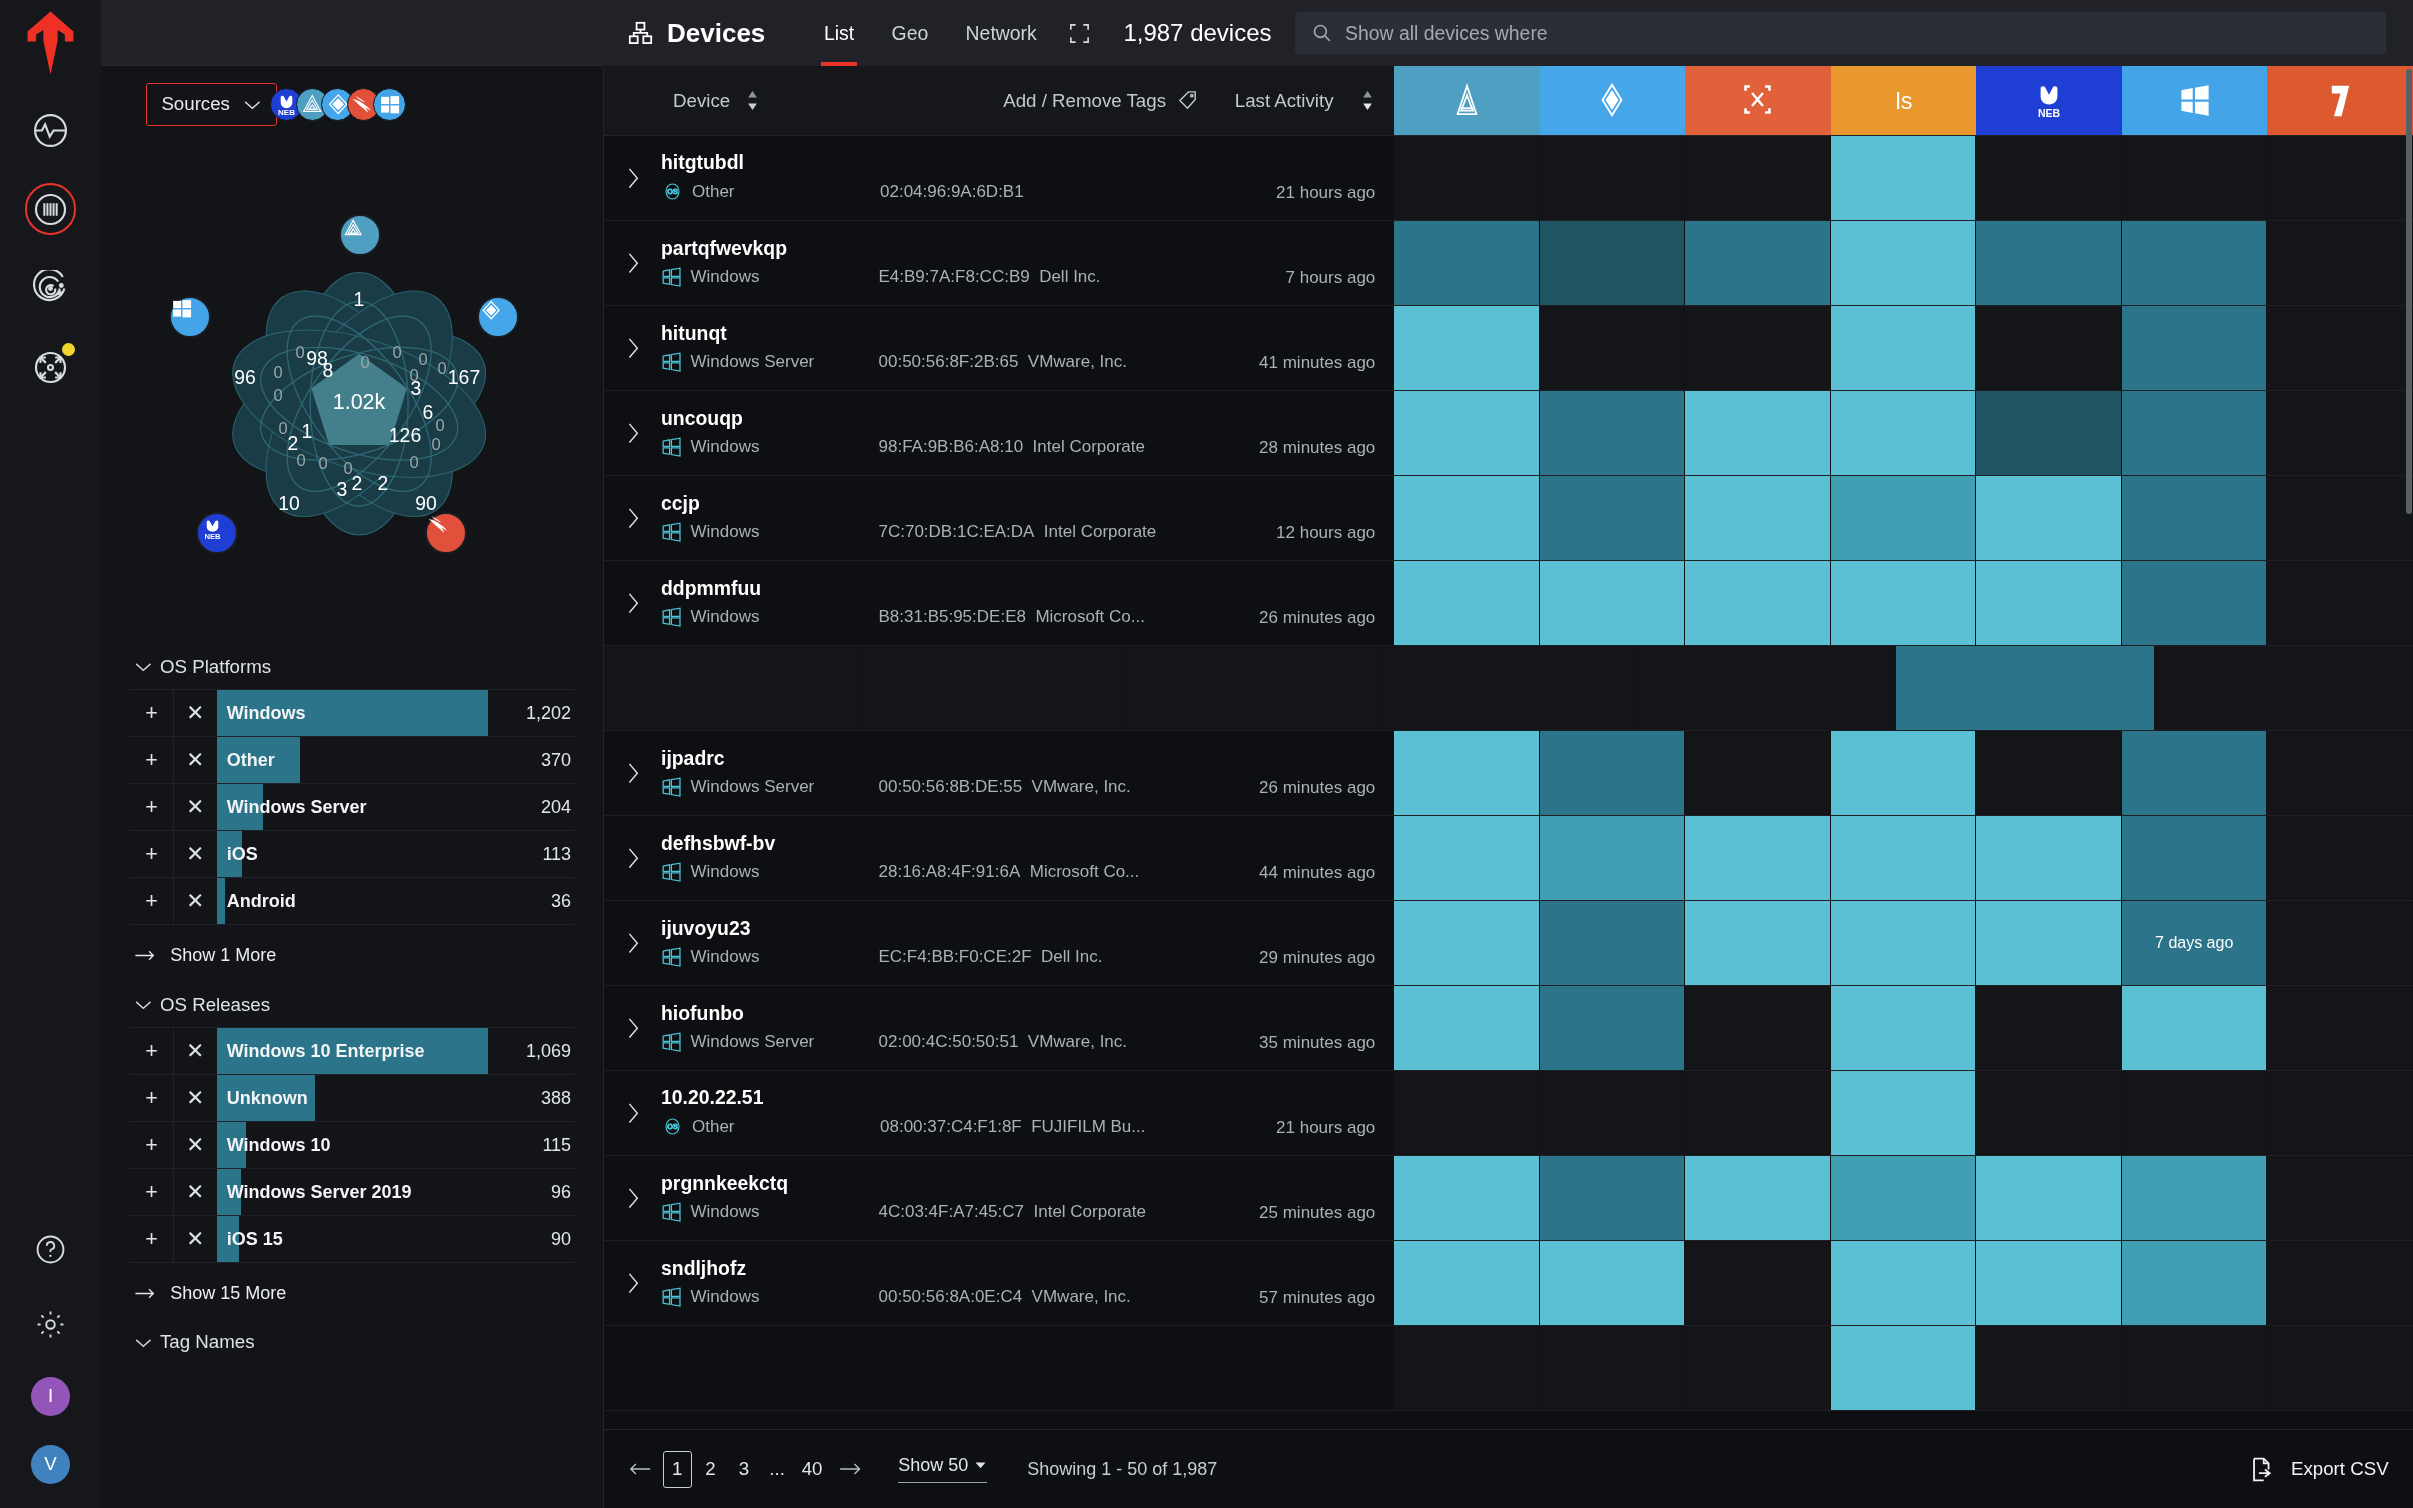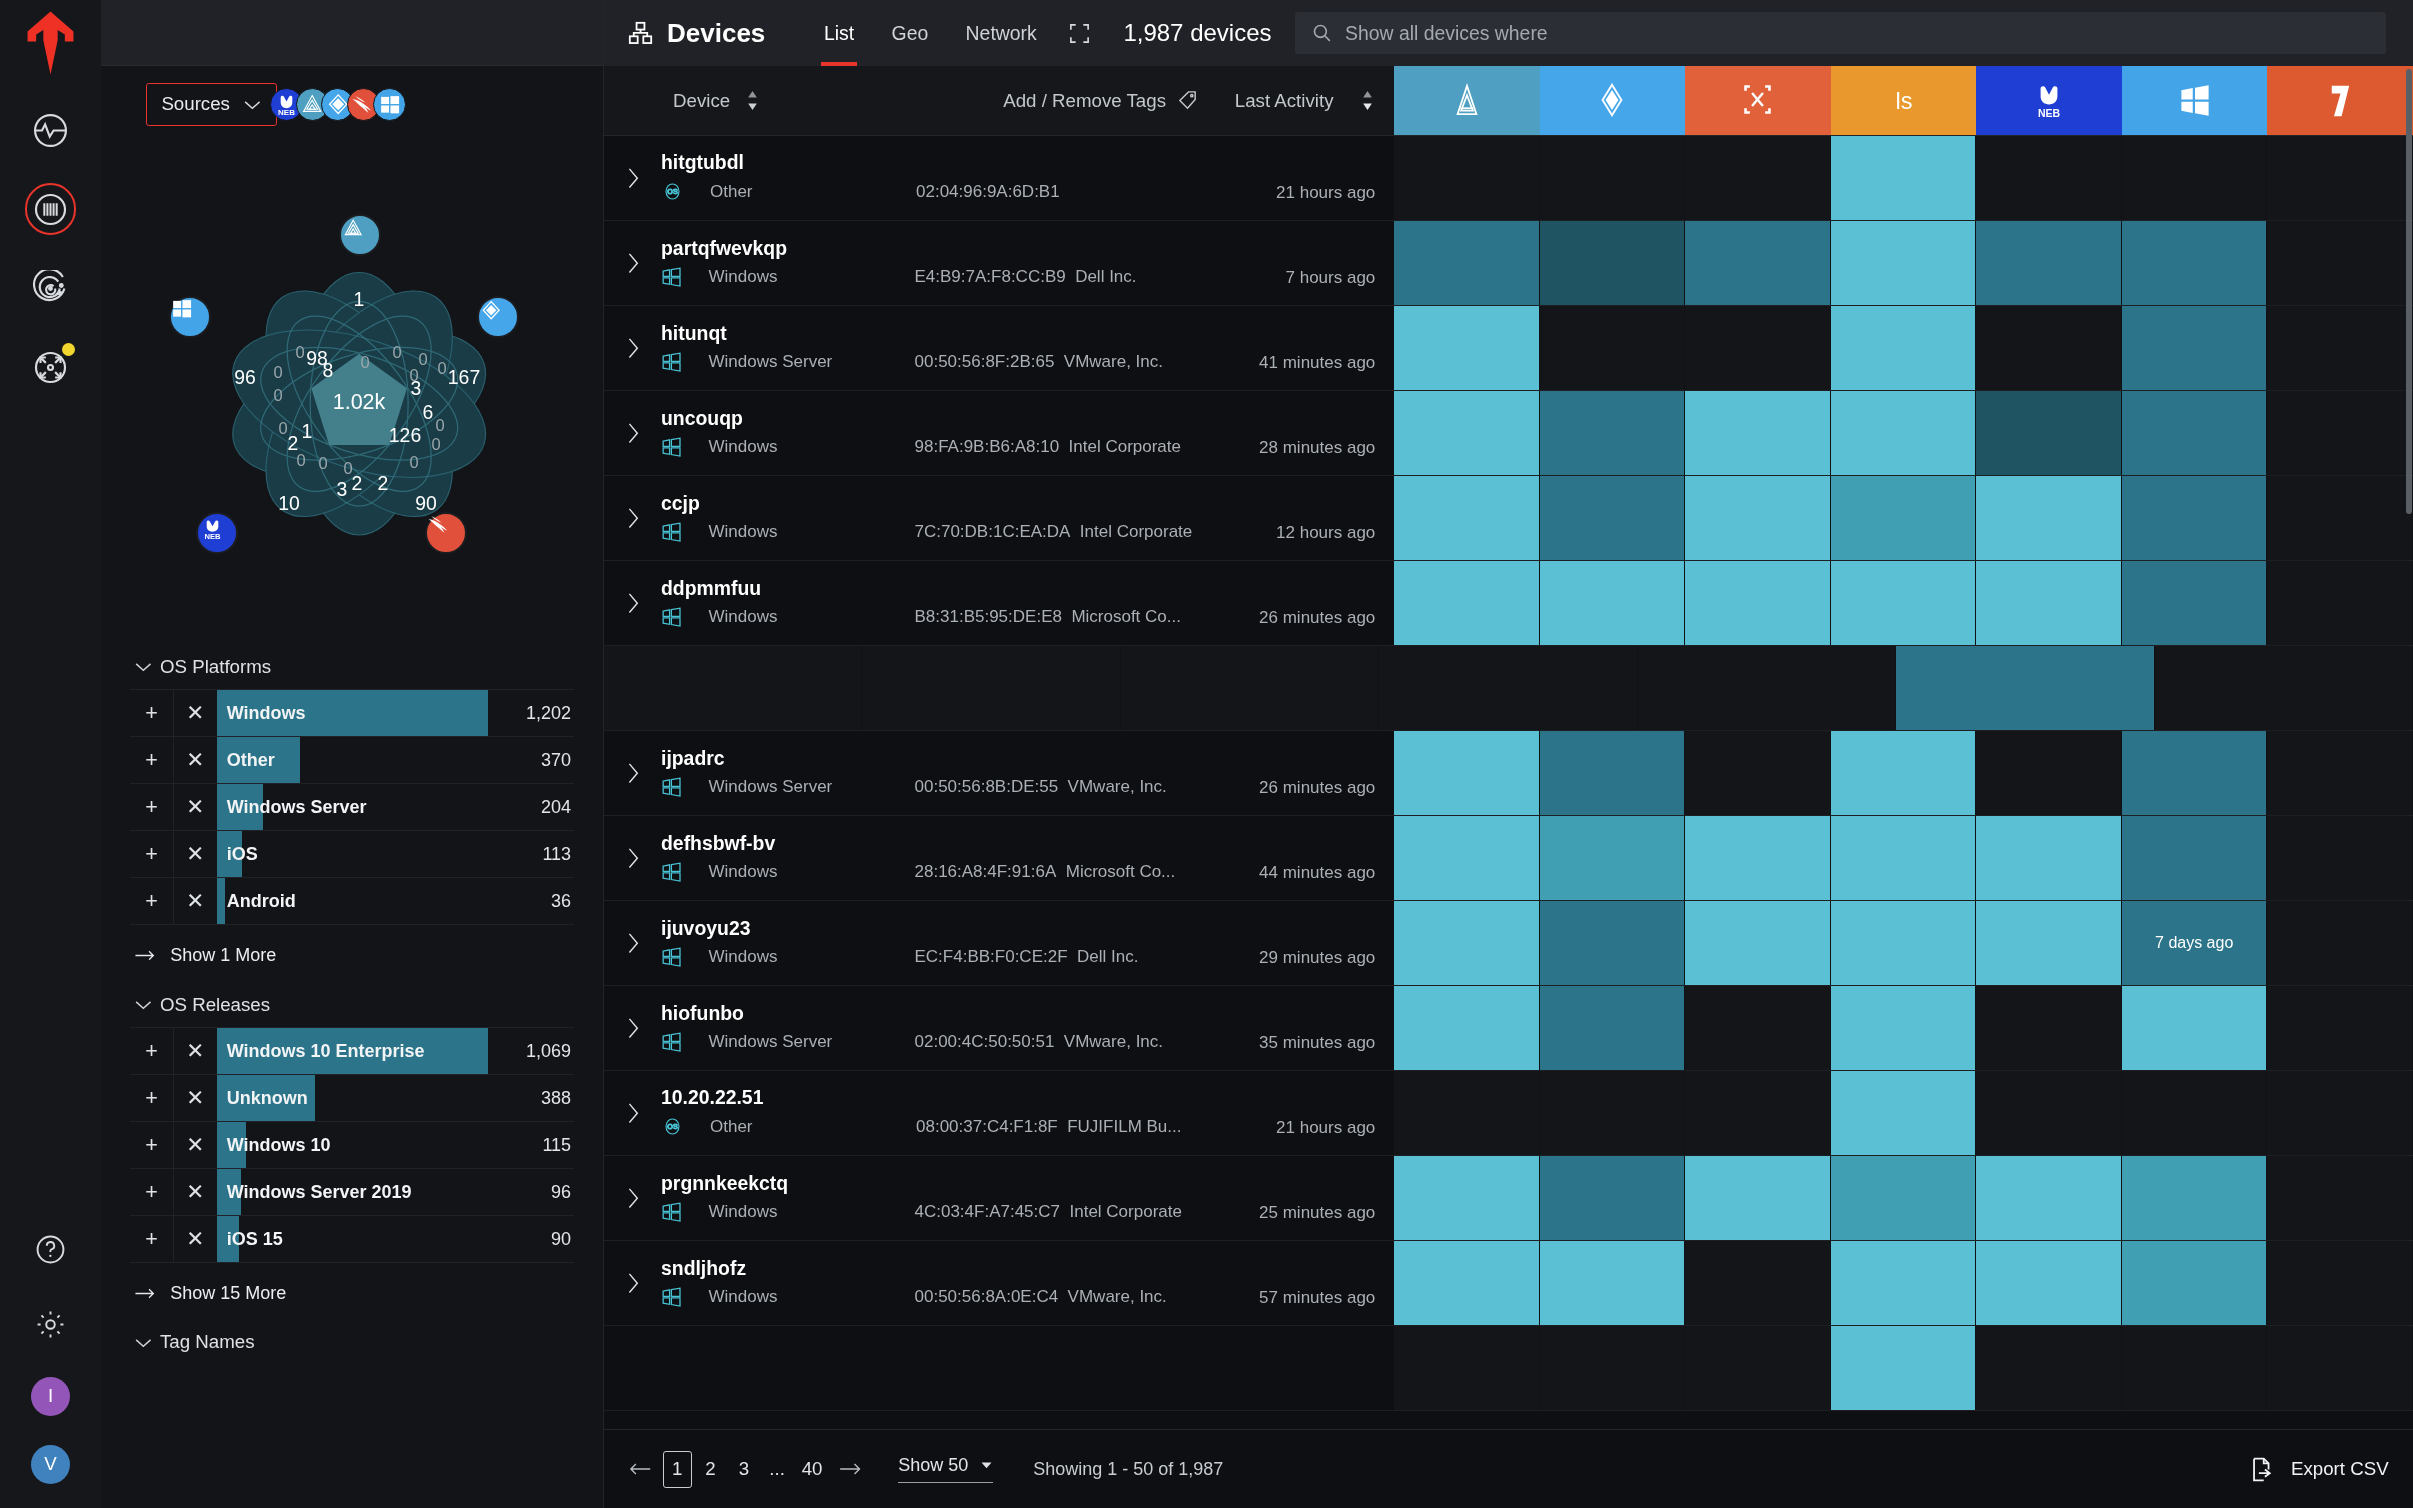--- a/index.html
+++ b/index.html
@@ -108,39 +108,39 @@
   .th-cols { flex: 1; display: flex; }
   .th-col { flex: 1 1 0; display: flex; align-items: center; justify-content: center; cursor: pointer; }
 
   
   .tbody { flex: 1; overflow: hidden; position: relative; }
   .trow { display: flex; height: 85px; border-bottom: 0.7px solid #1d1f23; }
   .tr-left { width: 790px; flex: 0 0 790px; position: relative; display: flex; align-items: center; }
   .chev { width: 57px; display: flex; align-items: center; justify-content: center; color: #dfe2e5; cursor: pointer; }
   .dev-block { display: flex; flex-direction: column; gap: 5.7px; }
   .dev-name { font-size: 19.4px; font-weight: bold; color: #fff; }
-  .dev-meta { display: flex; align-items: center; gap: 26px; }
+  .dev-meta { display: flex; align-items: center; gap: 8px; }
   .dev-os { font-size: 17px; color: #aab0b6; width: 180px; }
   .dev-mac { font-size: 17px; color: #aab0b6; }
   .tr-time { position: absolute; right: 18.7px; bottom: 17px; font-size: 17px; color: #aab0b6; }
   .tr-tag {
     position: absolute; right: 152px; top: 13px; background: #4a4e57; color: #fff; font-size: 16px;
     padding: 5px 10px; border-radius: 3.6px; white-space: nowrap;
   }
   .tr-cells { flex: 1; display: flex; }
   .cell { flex: 1 1 0; border-right: 0.7px solid #101114; display: flex; align-items: center; justify-content: center;
           font-size: 16px; color: #ffffff; }
 
   
   .tfoot { height: 79px; flex: 0 0 79px; border-top: 0.7px solid #232529; display: flex; align-items: center; position: relative; }
   .pager { display: flex; align-items: center; gap: 4.3px; margin-left: 18.7px; }
   .pg { min-width: 29px; height: 37px; display: flex; align-items: center; justify-content: center; font-size: 18.7px; color: #e3e6e8; cursor: pointer; padding: 0 5.7px; }
   .pg.cur { border: 0.7px solid #c9ced3; border-radius: 2.9px; }
   .pg.arrow { font-size: 21.5px; color: #b9bec4; }
-  .show-sel { margin-left: 30px; display: flex; align-items: center; gap: 12px; border-bottom: 0.7px solid #9aa0a6; padding-bottom: 6.5px; font-size: 18px; color: #e3e6e8; cursor: pointer; }
+  .show-sel { margin-left: 30px; display: flex; align-items: center; gap: 6px; border-bottom: 0.7px solid #9aa0a6; padding-bottom: 6.5px; font-size: 18px; color: #e3e6e8; cursor: pointer; }
   .showing { margin-left: 40px; font-size: 18px; color: #c8cdd2; }
   .export { position: absolute; right: 24.4px; display: flex; align-items: center; gap: 14.4px; font-size: 18.7px; color: #f0f2f4; cursor: pointer; }
 
   
   .vscroll { position: absolute; right: 1.4px; width: 5.7px; border-radius: 2.9px; background: #5a5f66; }
 </style>
 </head>
 <body>
 
 <div class="app">

